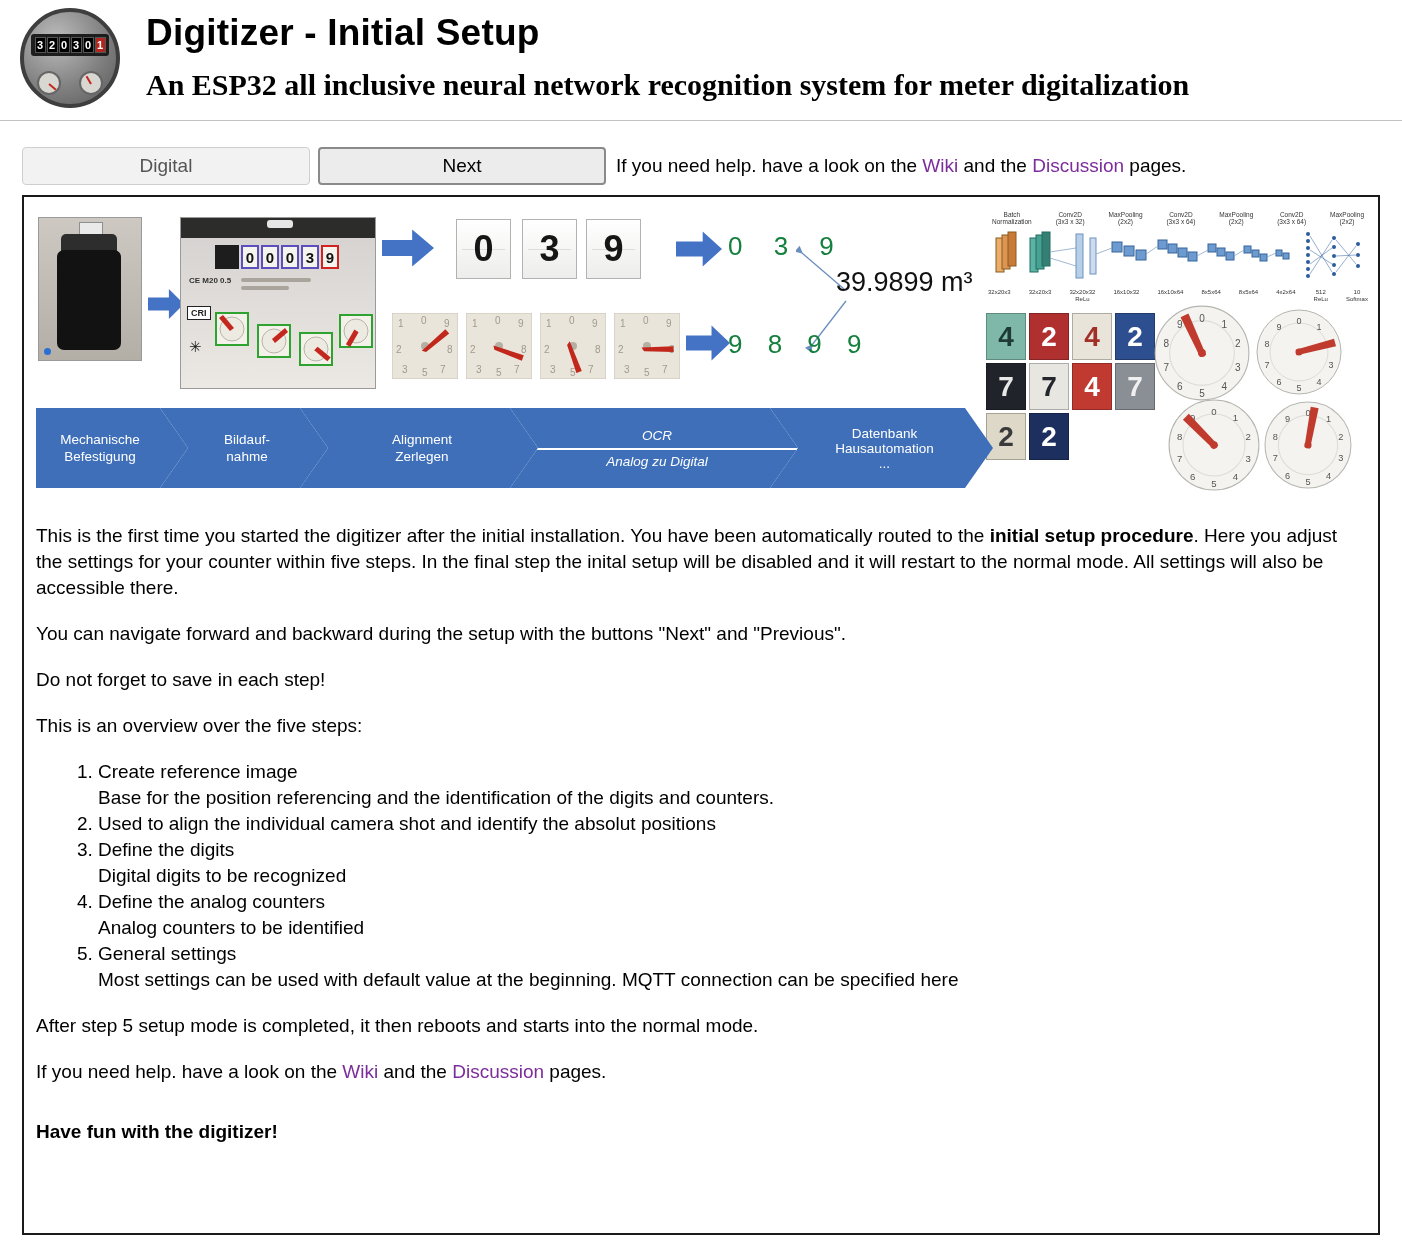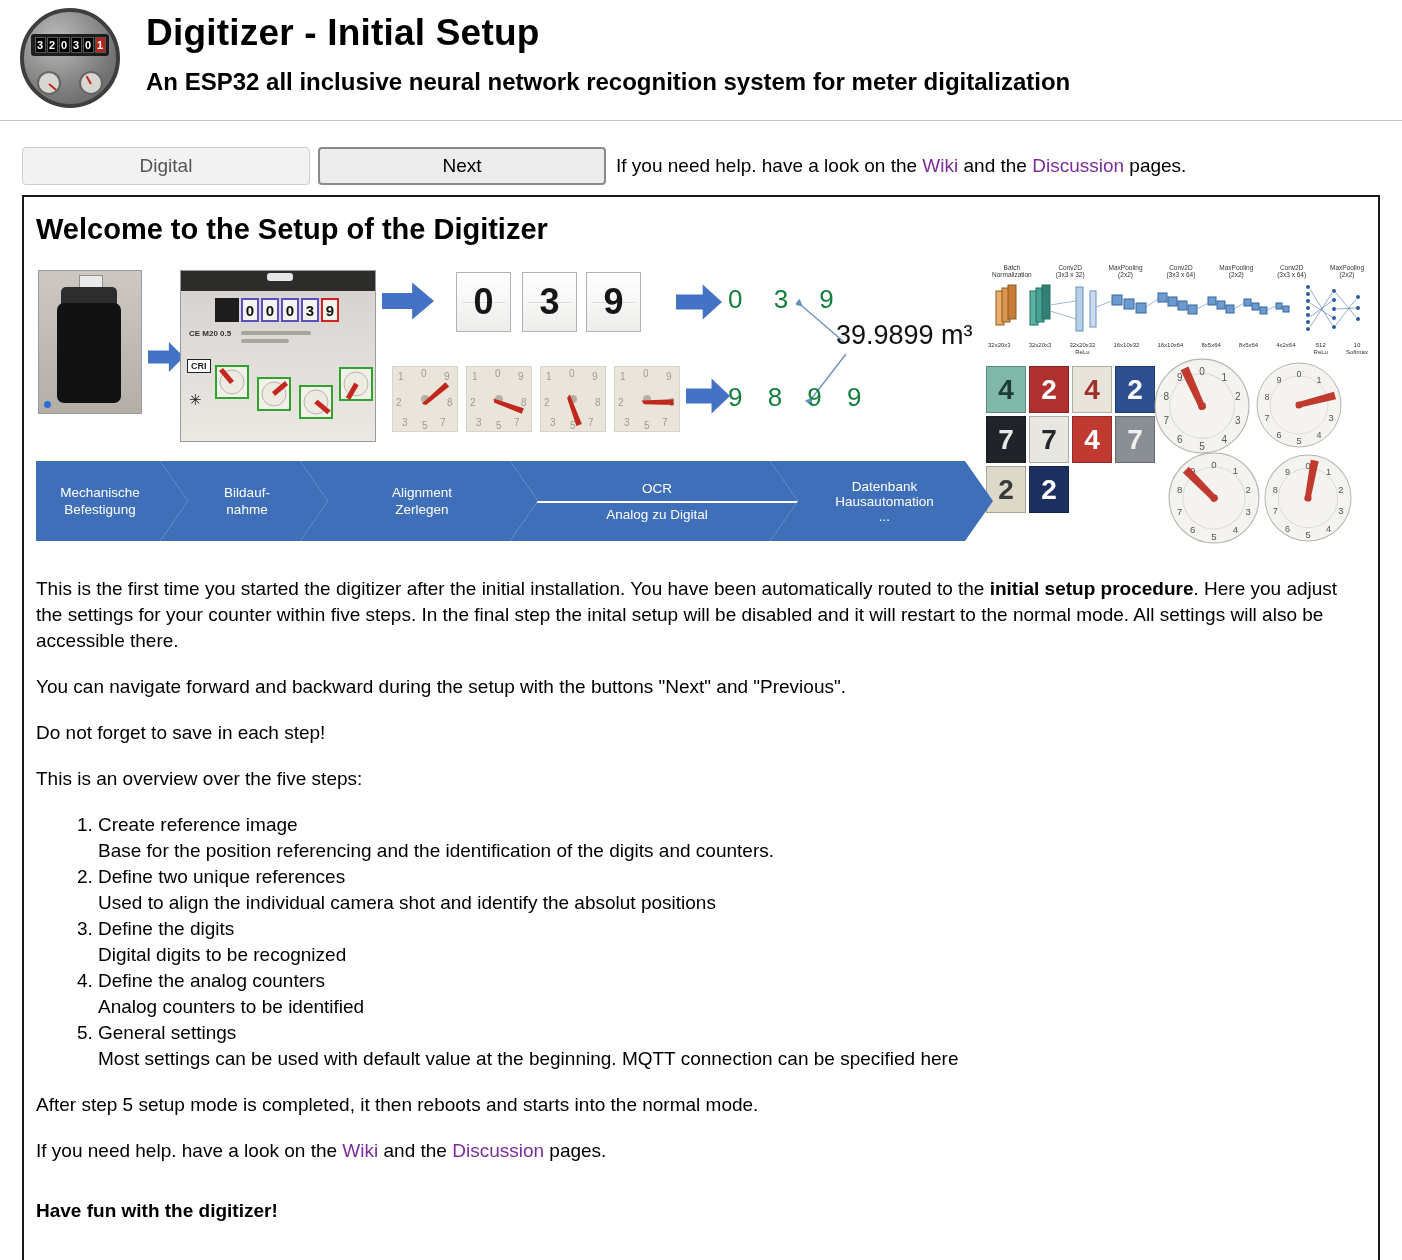--- a/index.html
+++ b/index.html
@@ -15,21 +15,21 @@
   .logo-band { position:absolute; left:7px; right:7px; top:22px; height:22px; background:#1d1d1d;
                border-radius:3px; display:flex; gap:1px; align-items:center; justify-content:center; }
   .logo-digit { width:11px; height:16px; background:#000; color:#fff; font-size:11px; font-weight:bold;
                 display:flex; align-items:center; justify-content:center; border:1px solid #555; }
   .logo-digit.red { background:#b3261e; }
   .logo-dial { position:absolute; width:24px; height:24px; border-radius:50%; background:#d9d7d2; border:2px solid #666; }
   .logo-dial::after { content:""; position:absolute; left:50%; top:50%; width:9px; height:2px; background:#c4271d; transform-origin:0 50%; }
   .logo-dial.l { left:13px; bottom:9px; } .logo-dial.l::after { transform:rotate(40deg); }
   .logo-dial.r { right:13px; bottom:9px; } .logo-dial.r::after { transform:rotate(-120deg); }
   .titles h1 { font-size:37px; margin:4px 0 14px; letter-spacing:.2px; }
-  .titles h2 { font-size:24px; }
+  .titles h2 { font-size:30px;font-family:Liberation Serif, serif; }
   hr.header-rule { border:none; border-top:1px solid #c3c3c3; margin:6px 0 0; }
 
   
   .toolbar { display:flex; align-items:center; margin:26px 22px 6px; }
   .btn { width:288px; height:38px; font-size:19px; font-family:inherit; border-radius:4px; cursor:pointer; }
   .btn.prev { background:#f2f2f2; border:1px solid #cfcfcf; color:#555; margin-right:8px; }
   .btn.next { background:#ececec; border:2px solid #8a8a8a; color:#000; }
   .help-inline { font-size:19px; margin-left:10px; }
 
   
@@ -87,21 +87,21 @@
   .tile { width:40px; height:47px; display:flex; align-items:center; justify-content:center;
           font-size:28px; font-weight:bold; border:1px solid rgba(0,0,0,.25); }
 
   .clock { background:transparent; }
 
   .chev { position:absolute; top:197px; height:80px; background:var(--chevron,#3e6fb8); color:#fff;
           display:flex; flex-direction:column; justify-content:center; align-items:center; text-align:center;
           font-size:13.5px; line-height:17px; padding:0 30px 0 36px;
           clip-path:polygon(0 0, calc(100% - 28px) 0, 100% 50%, calc(100% - 28px) 100%, 0 100%, 28px 50%); }
   .chev.first { clip-path:polygon(0 0, calc(100% - 28px) 0, 100% 50%, calc(100% - 28px) 100%, 0 100%); padding-left:6px; }
-  .chev.split { gap:9px; }
+  .chev.split { gap:9px;font-style:italic; }
   .chev .chev-divider { position:absolute; left:0; right:0; top:50%; height:1.5px; background:#ffffff; }
   .chev .tight { line-height:15px; }
 </style>
 </head>
 <body>
 
 <header>
   <div class="logo">
     <div class="logo-band">
       <span class="logo-digit">3</span>
@@ -121,21 +121,20 @@
 </header>
 <hr class="header-rule">
 
 <nav class="toolbar">
   <button class="btn prev">Digital</button>
   <button class="btn next">Next</button>
   <span class="help-inline"><span>If you need help. have a look on the </span><a>Wiki</a><span> and the </span><a>Discussion</a><span> pages.</span></span>
 </nav>
 
 <main class="content-box">
-  <h2 class="welcome">Welcome to the Setup of the Digitizer</h2>
 
   <div class="illustration">
     
     <svg width="0" height="0" aria-hidden="true">
       <defs>
         <marker id="ah" markerWidth="8" markerHeight="8" refX="1" refY="3" orient="auto">
           <path d="M6,0 L0,3 L6,6 z" fill="#6a8fbf"></path>
         </marker>
         <symbol id="clockface" viewBox="0 0 86 86">
           <circle cx="43" cy="43" r="42" fill="#f4f3ef" stroke="#b5b5b0"></circle>
@@ -423,21 +422,20 @@
   <p class="body-text">Do not forget to save in each step!</p>
 
   <p class="body-text">This is an overview over the five steps:</p>
 
   <ol class="steps">
     <li>
       <div class="step-title">Create reference image</div>
       <div class="step-desc">Base for the position referencing and the identification of the digits and counters.</div>
     </li>
     <li>
-      <div class="step-title">Define two unique references</div>
       <div class="step-desc">Used to align the individual camera shot and identify the absolut positions</div>
     </li>
     <li>
       <div class="step-title">Define the digits</div>
       <div class="step-desc">Digital digits to be recognized</div>
     </li>
     <li>
       <div class="step-title">Define the analog counters</div>
       <div class="step-desc">Analog counters to be identified</div>
     </li>

